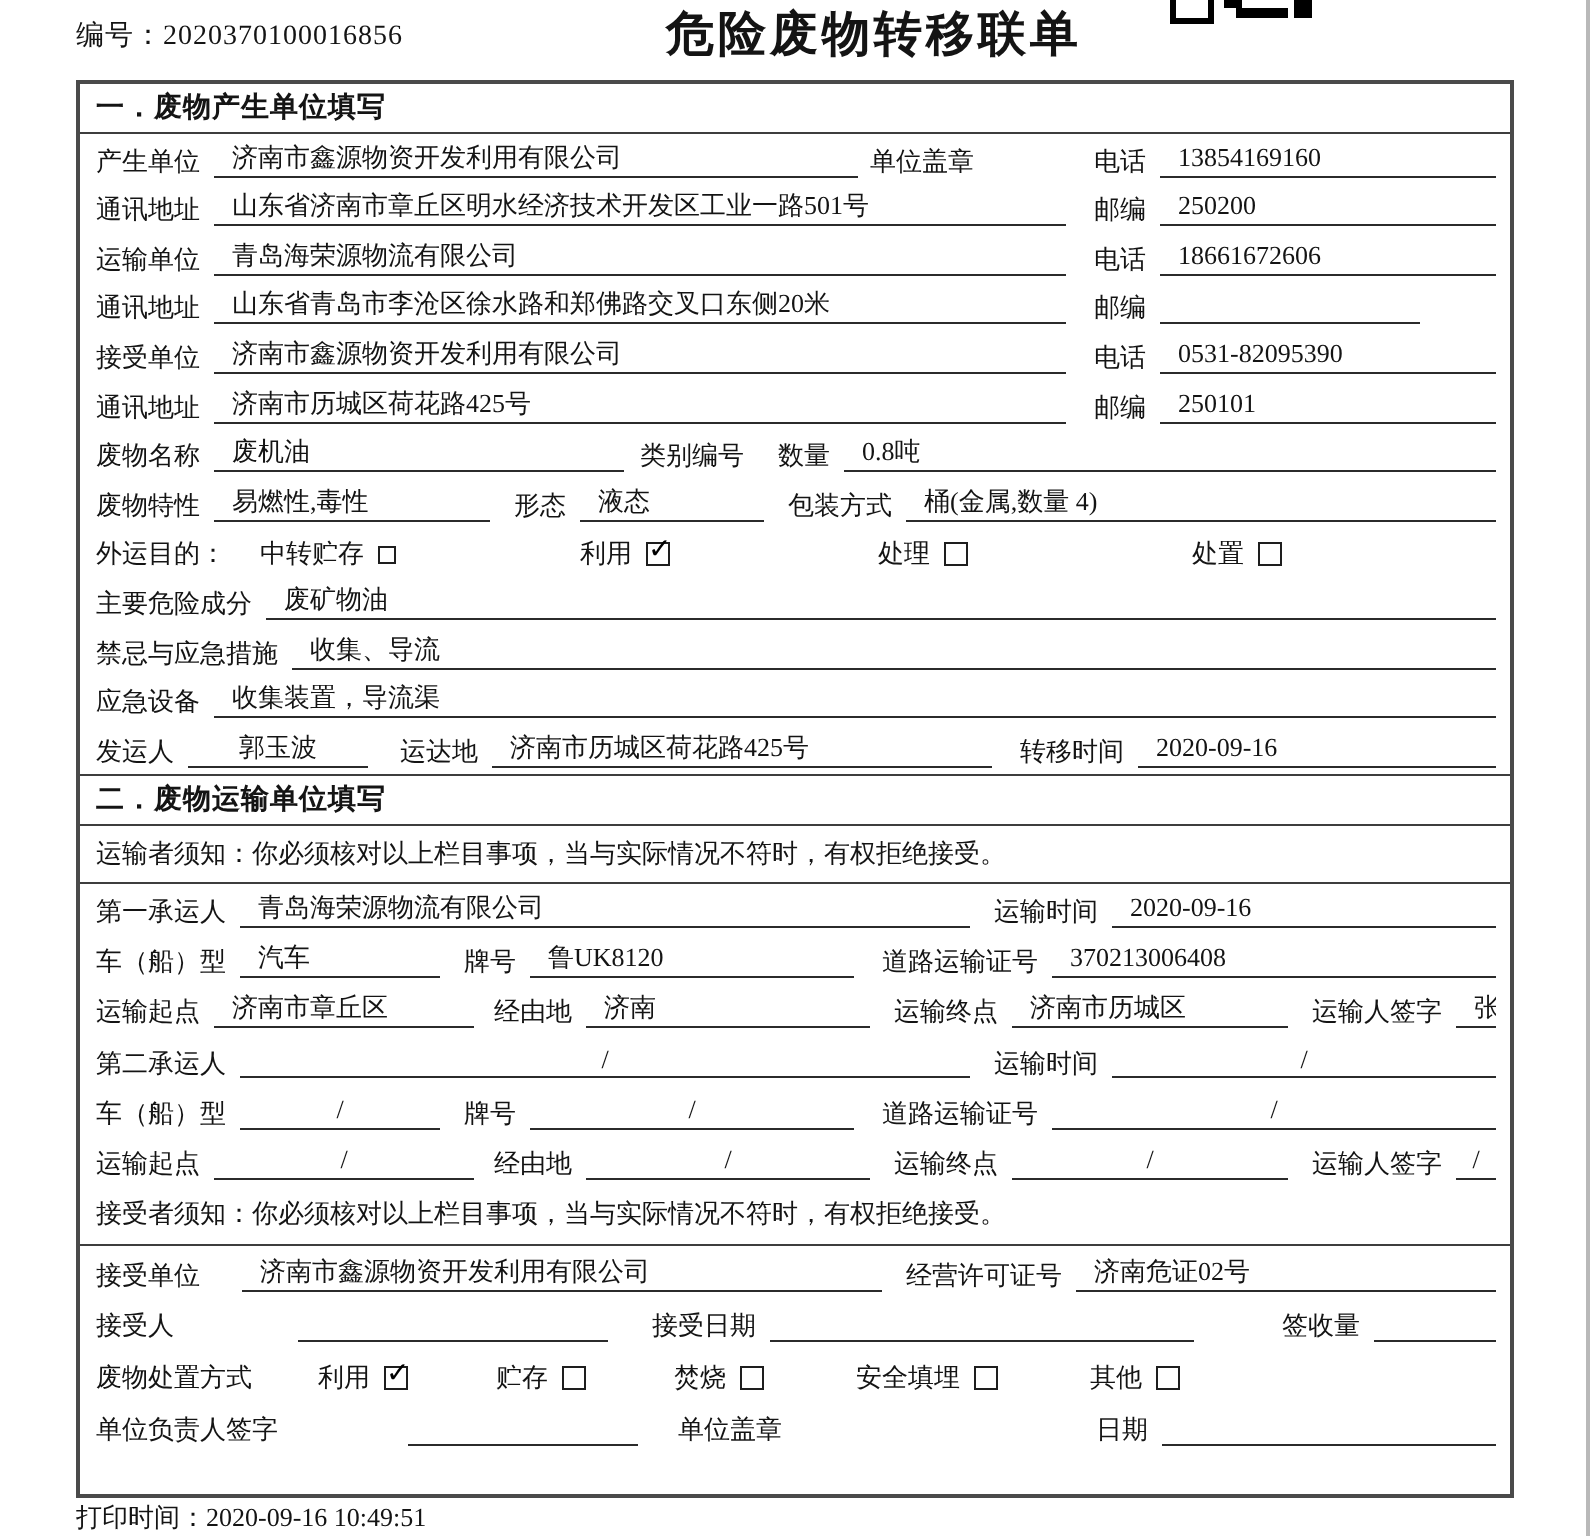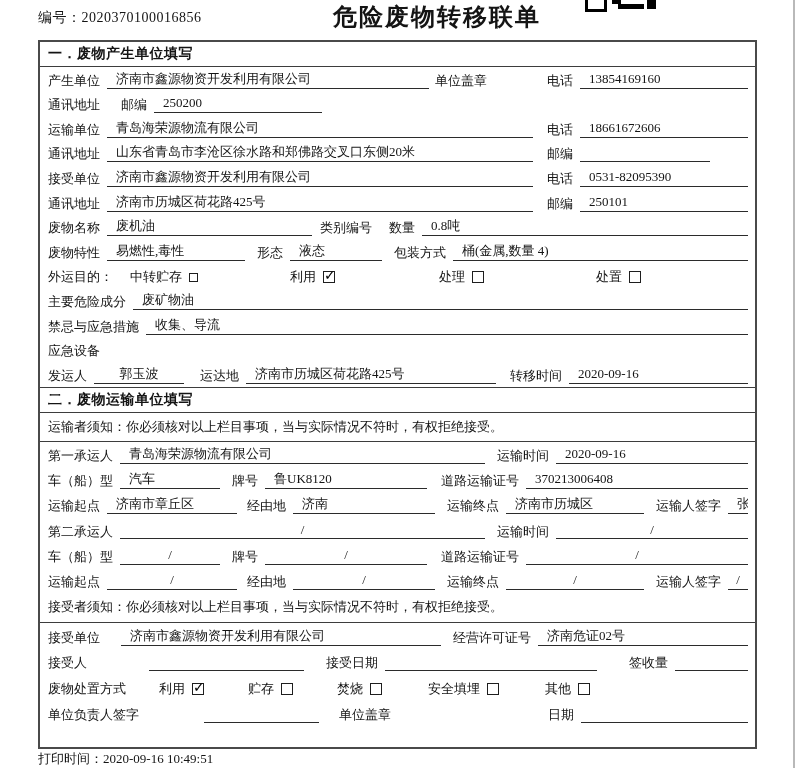--- a/index.html
+++ b/index.html
@@ -79,20 +79,21 @@
     <span class="lbl">产生单位</span>
     <span class="val" style="width:322px">济南市鑫源物资开发利用有限公司</span>
     <span class="lbl" style="padding-left:6px">单位盖章</span>
     <span class="fsp"></span>
     <span class="lbl">电话</span>
     <span class="val" style="width:168px">13854169160</span>
   </div>
 
   <div class="row h1">
     <span class="lbl">通讯地址</span>
+    <span class="val fill">山东省济南市章丘区明水经济技术开发区工业一路501号</span>
     <span class="lbl" style="margin-left:14px">邮编</span>
     <span class="val" style="width:168px">250200</span>
   </div>
 
   <div class="row h1">
     <span class="lbl">运输单位</span>
     <span class="val fill">青岛海荣源物流有限公司</span>
     <span class="lbl" style="margin-left:14px">电话</span>
     <span class="val" style="width:168px">18661672606</span>
   </div>
@@ -161,20 +162,21 @@
     <span class="val fill">废矿物油</span>
   </div>
 
   <div class="row h1">
     <span class="lbl">禁忌与应急措施</span>
     <span class="val fill">收集、导流</span>
   </div>
 
   <div class="row h1">
     <span class="lbl">应急设备</span>
+    <span class="val fill">收集装置，导流渠</span>
   </div>
 
   <div class="row h1">
     <span class="lbl">发运人</span>
     <span class="val ctr" style="width:90px">郭玉波</span>
     <span class="lbl" style="margin-left:16px">运达地</span>
     <span class="val" style="width:250px">济南市历城区荷花路425号</span>
     <span class="lbl" style="margin-left:14px">转移时间</span>
     <span class="val fill">2020-09-16</span>
   </div>
@@ -243,21 +245,21 @@
     <span class="val" style="width:320px;margin-left:14px">济南市鑫源物资开发利用有限公司</span>
     <span class="lbl" style="margin-left:12px">经营许可证号</span>
     <span class="val fill">济南危证02号</span>
   </div>
 
   <div class="row h3">
     <span class="lbl">接受人</span>
     <span class="val" style="width:155px;margin-left:55px"></span>
     <span class="lbl" style="margin-left:22px">接受日期</span>
     <span class="val" style="width:212px"></span>
-    <span class="lbl" style="margin-left:32px">签收量</span>
+    <span class="lbl" style="margin-left:44px">签收量</span>
     <span class="val fill"></span>
   </div>
 
   <div class="row h3">
     <span class="lbl">废物处置方式</span>
     <span class="ckgrp" style="margin-left:26px">
       <span class="lbl">利用</span>
       <span class="ck checked"></span>
     </span>
     <span class="ckgrp" style="margin-left:44px">

